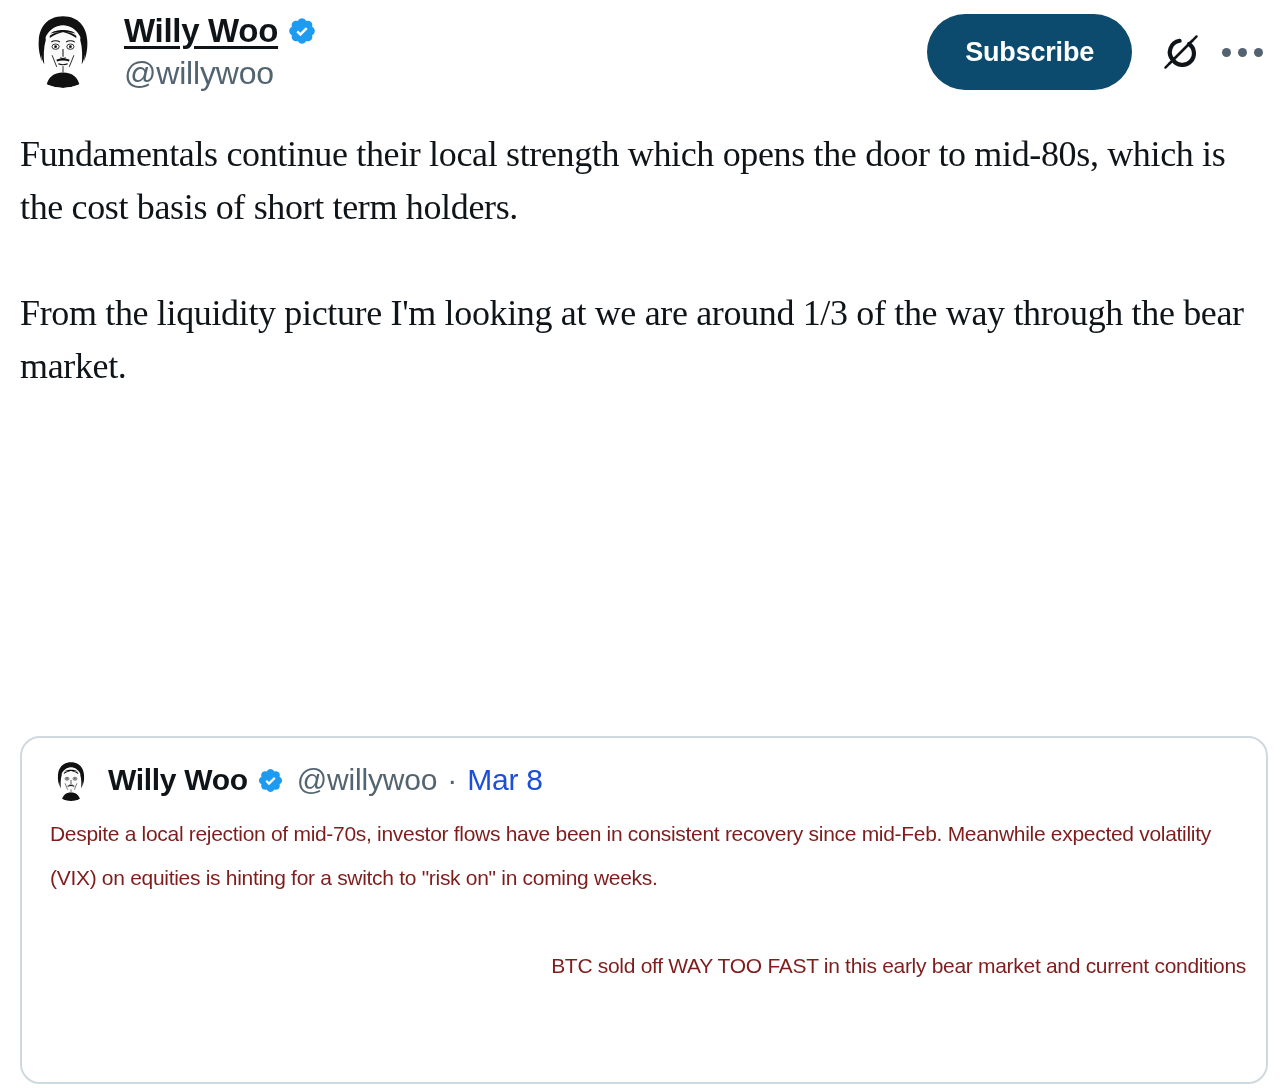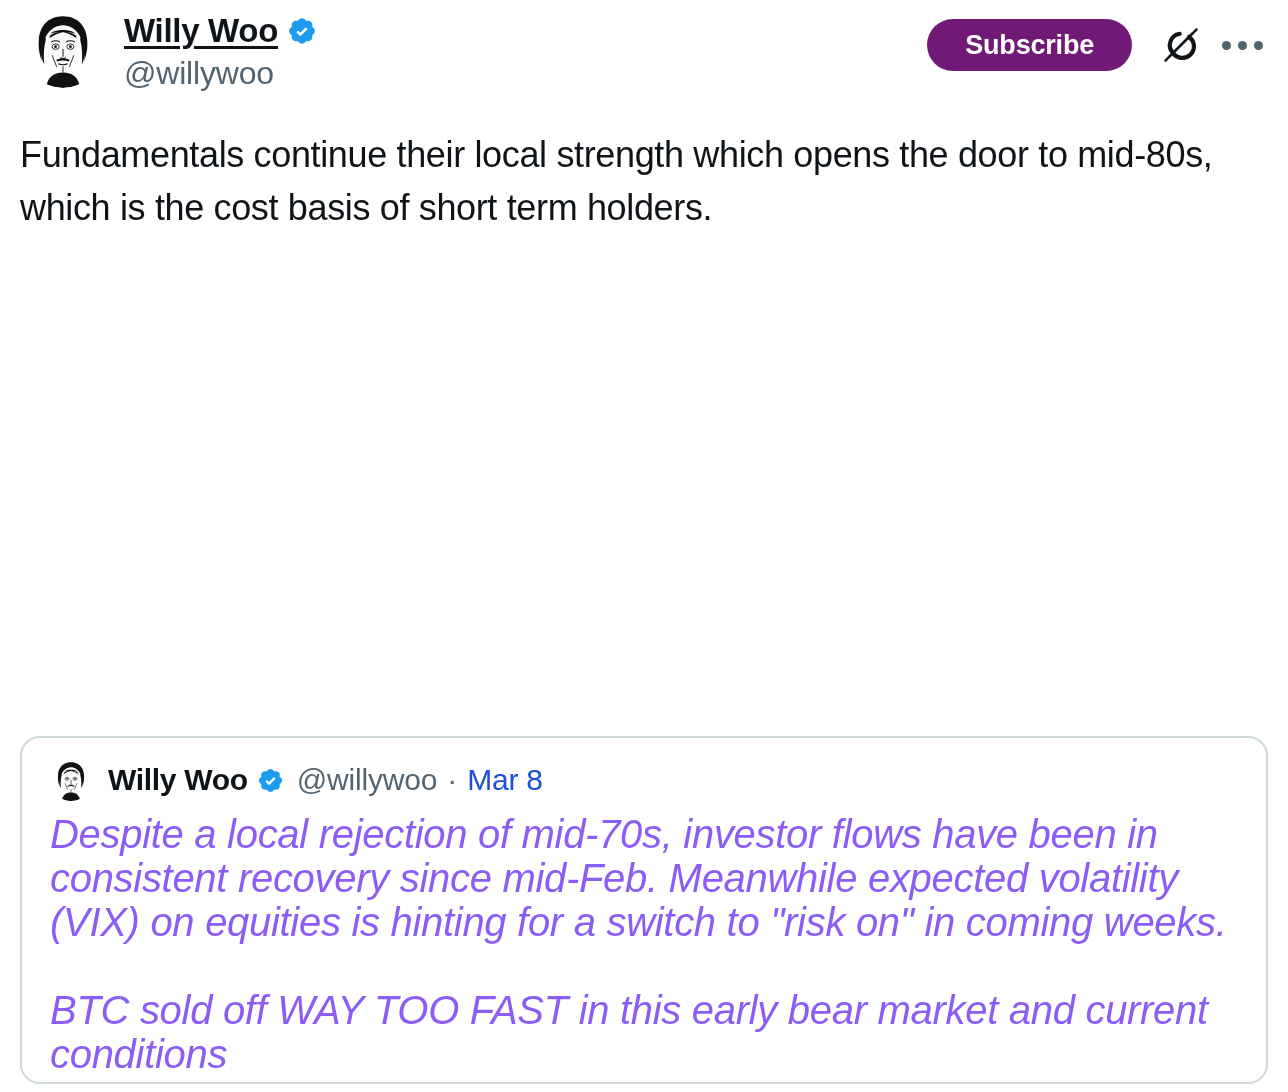--- a/index.html
+++ b/index.html
@@ -90,25 +90,25 @@
   .header-actions {
     position: absolute;
     top: 14px;
     right: 20px;
     display: flex;
     align-items: center;
     gap: 0px;
   }
 
   .subscribe-btn {
-    background: #701a75;
+    background: #0c4a6e;
     color: #ffffff;
     border: none;
     border-radius: 999px;
-    height: 52px;
+    height: 76px;
     padding: 0 38px;
     font-family: "Liberation Sans", "DejaVu Sans", sans-serif;
     font-size: 27px;
     font-weight: 700;
     letter-spacing: -0.2px;
     cursor: pointer;
     white-space: nowrap;
   }
 
   .grok-icon-btn {
@@ -161,20 +161,21 @@
     width: 1248px;
   }
 
   .tweet-body p {
     font-size: 36px;
     line-height: 53px;
     color: #0f1419;
     font-weight: 400;
     letter-spacing: -0.35px;
     white-space: pre-wrap;
+    font-family: Liberation Serif, serif;
   }
   .tweet-body p + p { margin-top: 53px; }
 
   
   .quote-card {
     position: absolute;
     top: 736px;
     left: 20px;
     width: 1248px;
     height: 348px;
@@ -240,29 +241,28 @@
     letter-spacing: -0.2px;
     line-height: 38px;
     cursor: pointer;
   }
 
   .quote-body {
     padding: 12px 20px 0 28px;
   }
 
   .quote-body p {
-    font-size: 40px;
+    font-size: 21px;
     line-height: 44px;
-    color: #8b5cf6;
+    color: #7f1d1d;
     font-weight: 400;
     letter-spacing: -0.3px;
     white-space: pre-wrap;
-    font-style: italic;
-  }
-  .quote-body p + p { margin-top: 44px; }
+  }
+  .quote-body p + p { margin-top: 44px; text-align: right; }
 </style>
 </head>
 <body>
 
 <div id="page">
 
   <div class="tweet-header">
 
     <div class="avatar-main">
       <svg viewBox="0 0 100 100" xmlns="http://www.w3.org/2000/svg">
@@ -335,20 +335,21 @@
           <i></i>
             <i></i>
             <i></i>
         </span>
       </button>
     </div>
   </div>
 
   <div class="tweet-body">
     <p>Fundamentals continue their local strength which opens the door to mid-80s, which is the cost basis of short term holders.</p>
+    <p>From the liquidity picture I'm looking at we are around 1/3 of the way through the bear market.</p>
   </div>
 
   <div class="quote-card">
 
     <div class="quote-header">
       <div class="avatar-quote">
         <svg viewBox="0 0 100 100" xmlns="http://www.w3.org/2000/svg">
           <defs>
             <clipPath id="clipQuote">
                 <circle cx="50" cy="50" r="50"></circle>

